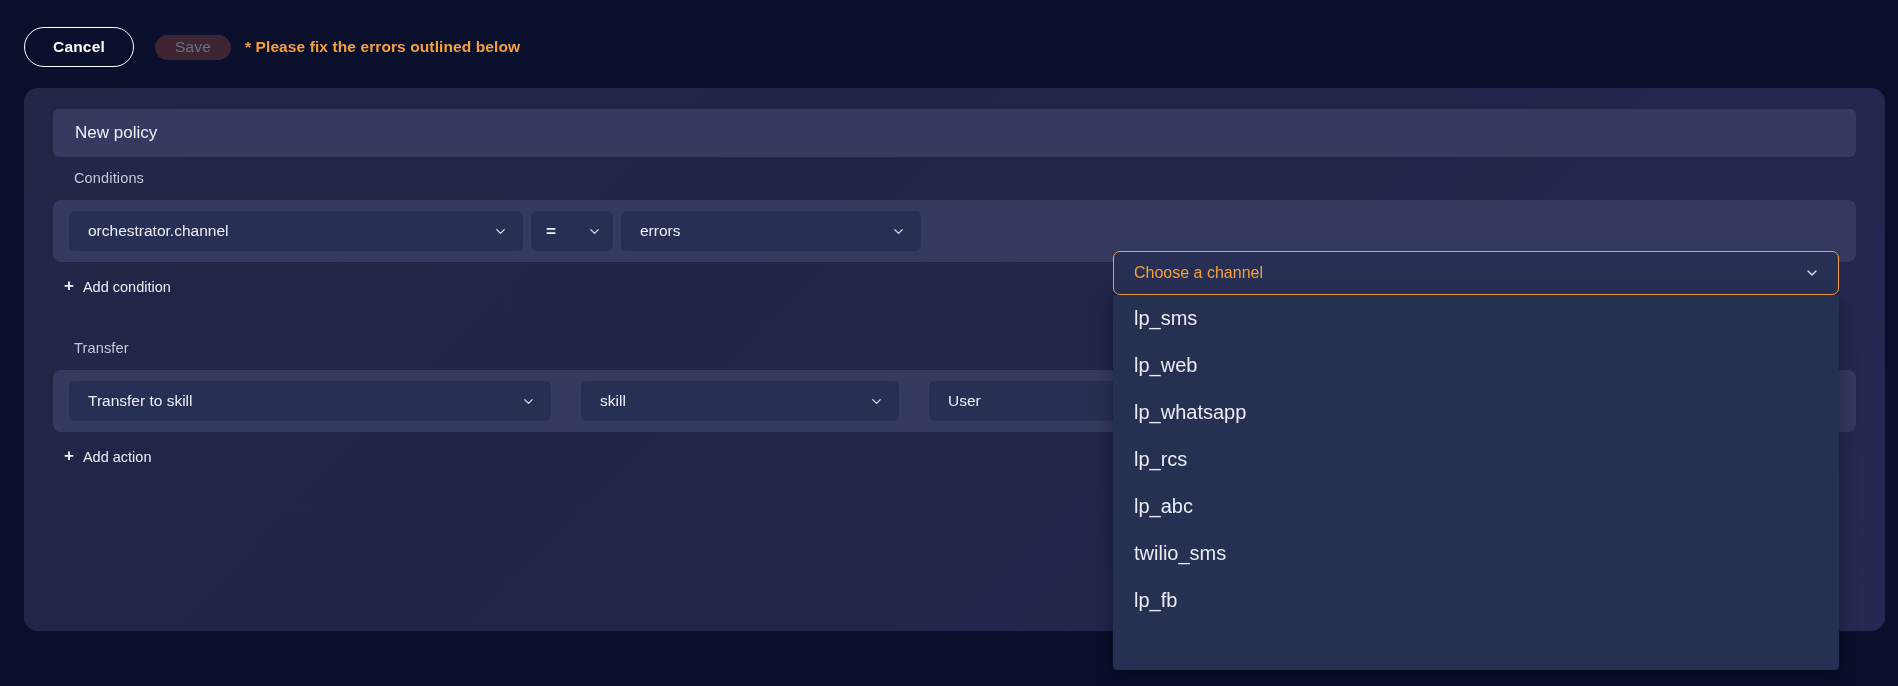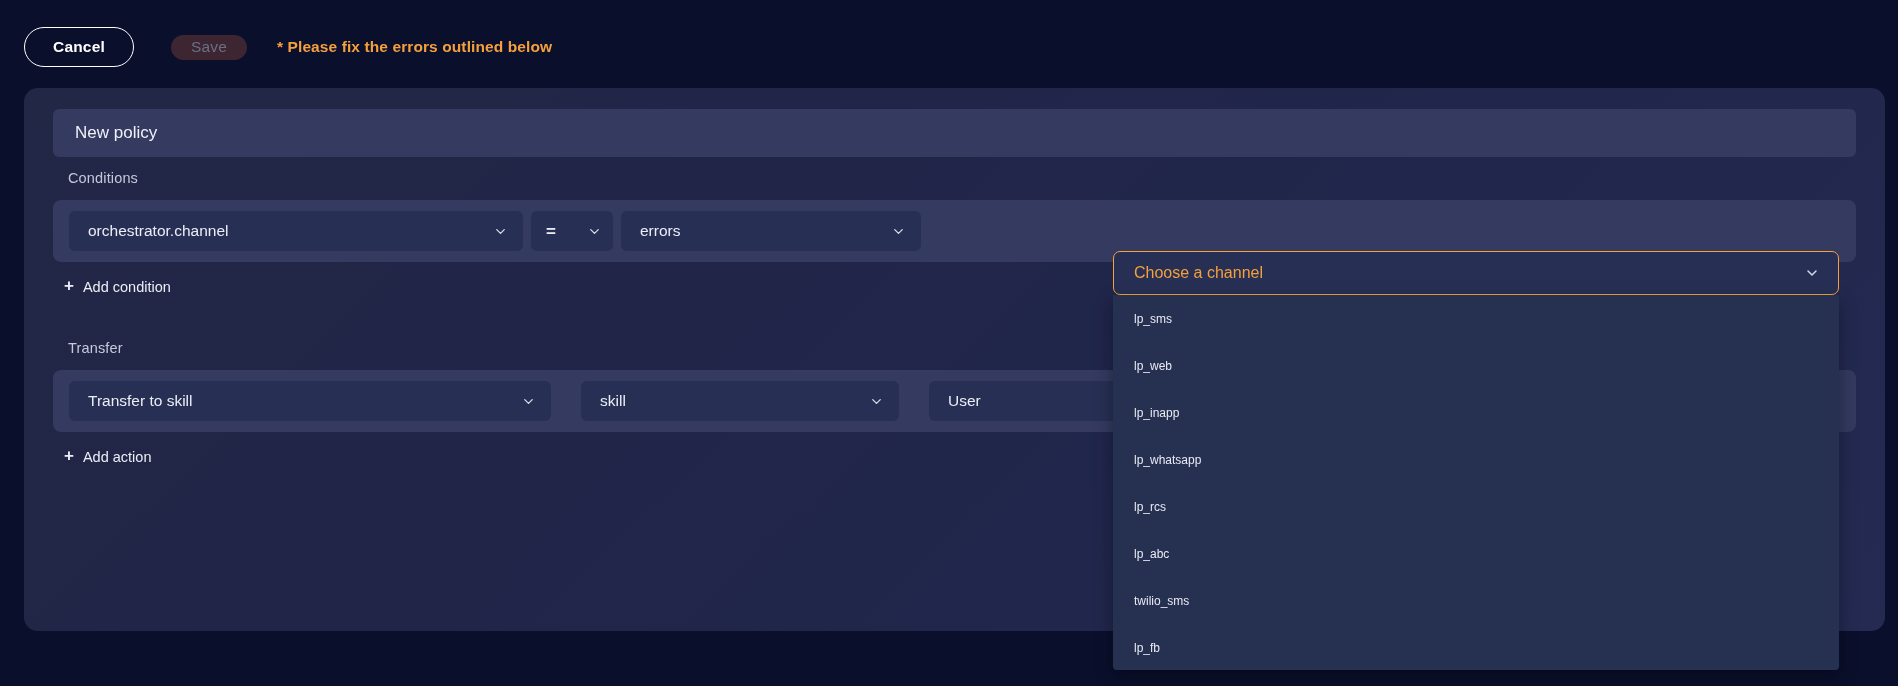--- a/index.html
+++ b/index.html
@@ -19,21 +19,21 @@
 
   
   .toolbar {
     position: absolute;
     left: 0; top: 0;
     width: 1898px;
     height: 94px;
     display: flex;
     align-items: center;
     padding-left: 24px;
-    gap: 16px;
+    gap: 0;
   }
 
   .btn-cancel {
     width: 110px;
     height: 40px;
     border-radius: 20px;
     border: 1.6px solid #ffffff;
     background: transparent;
     color: #ffffff;
     font-size: 15.5px;
@@ -89,21 +89,21 @@
     align-items: center;
     padding-left: 22px;
   }
   .policy-title-bar .title-text {
     font-size: 17px;
     color: #f0f1f7;
   }
 
   .section-label {
     position: absolute;
-    left: 44px;
+    left: 50px;
     font-size: 14.5px;
     color: #c6c9db;
     letter-spacing: .15px;
   }
   .section-label.conditions { top: 82px; }
   .section-label.actions    { top: 252px; }
 
   
   .row-panel {
     position: absolute;
@@ -214,21 +214,21 @@
     background: #263050;
     border-radius: 0 0 4px 4px;
     overflow: hidden;
     box-shadow: 0 6px 18px rgba(0,0,0,.35);
   }
   .dropdown-item {
     height: 47px;
     display: flex;
     align-items: center;
     padding-left: 21px;
-    font-size: 12px;
+    font-size: 20px;
     color: #e9ebf4;
     cursor: pointer;
   }
 
   .chev svg { display: block; }
 </style>
 </head>
 <body>
 
 <div class="toolbar">
@@ -328,21 +328,20 @@
     <span class="chev">
       <svg width="16" height="16" viewBox="0 0 24 24" fill="none" stroke="currentColor" stroke-width="2.2" stroke-linecap="round" stroke-linejoin="round">
           <polyline points="6 9 12 15 18 9"></polyline>
         </svg>
     </span>
   </div>
 
   <div class="dropdown-list" id="channel-options">
       <div class="dropdown-item">lp_sms</div>
       <div class="dropdown-item">lp_web</div>
-      <div class="dropdown-item">lp_inapp</div>
       <div class="dropdown-item">lp_whatsapp</div>
       <div class="dropdown-item">lp_rcs</div>
       <div class="dropdown-item">lp_abc</div>
       <div class="dropdown-item">twilio_sms</div>
       <div class="dropdown-item">lp_fb</div>
     </div>
 
 </div>
 
 </body></html>

